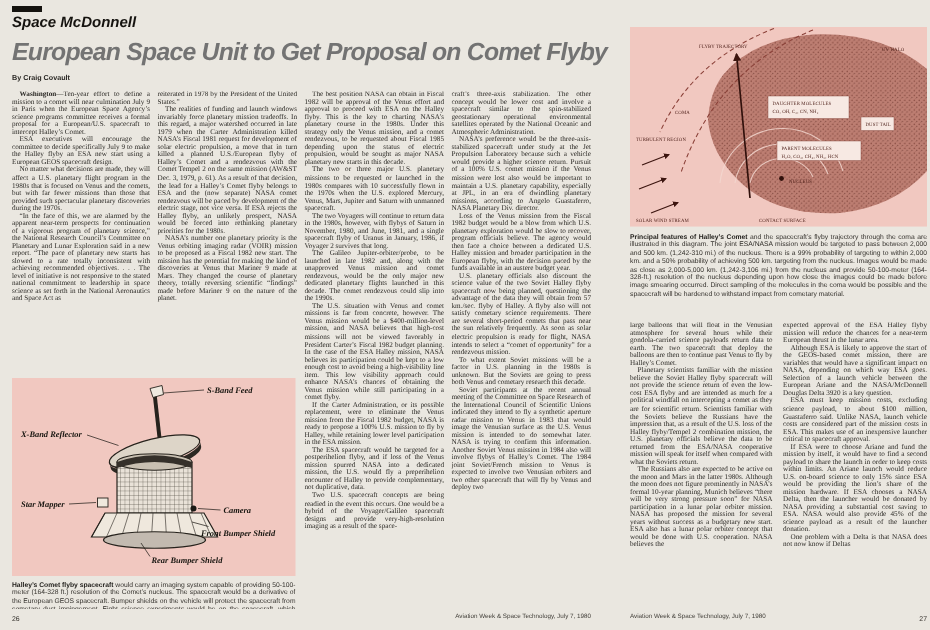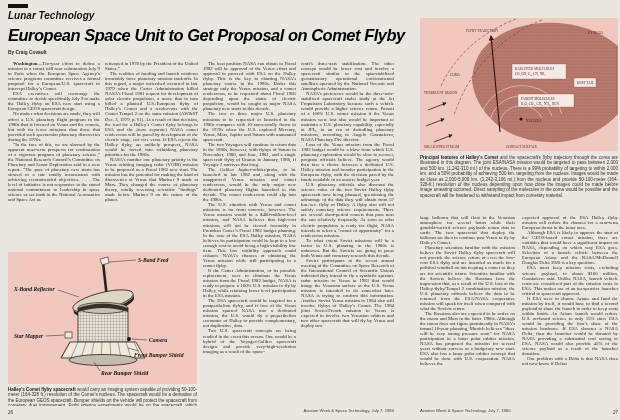--- a/index.html
+++ b/index.html
@@ -3,42 +3,42 @@
 <meta charset="utf-8">
 <style>
   html,body{margin:0;padding:0;}
   body{width:620px;height:420px;background:#eae7e0;position:relative;overflow:hidden;
        font-family:"Liberation Serif",serif;color:#211f1c;}
   .abs{position:absolute;}
   .tab{background:#15130f;}
   .kicker{font-family:"Liberation Sans",sans-serif;font-style:italic;font-weight:bold;
           font-size:10px;color:#15130f;}
   .headline{font-family:"Liberation Sans",sans-serif;font-style:italic;font-weight:bold;
-            font-size:16.5px;letter-spacing:-0.5px;white-space:nowrap;color:#000000;width:408px;overflow:hidden;}
+            font-size:16.5px;letter-spacing:-0.5px;white-space:nowrap;color:#737373;width:408px;overflow:hidden;}
   .byline{font-family:"Liberation Sans",sans-serif;font-weight:bold;font-size:4.8px;color:#2a2824;}
   .col{font-size:4.8px;line-height:5.05px;text-align:justify;overflow:hidden;color:#2b2925;}
   .col p{margin:0;text-indent:5px;}
   .col.cont p:first-child{text-indent:0;}
   .col p b{font-weight:bold;}
   .figure{background:#f1c8c0;overflow:hidden;}
   .caption{font-family:"Liberation Sans",sans-serif;font-size:4.5px;line-height:5.4px;
            text-align:justify;color:#35322d;overflow:hidden;}
   .caption .lead{font-weight:bold;color:#23211d;}
   .footer{font-family:"Liberation Sans",sans-serif;font-size:4.2px;color:#44413b;}
   .pagenum{font-family:"Liberation Sans",sans-serif;font-size:4.6px;color:#35322d;}
   svg text{font-family:"Liberation Serif",serif;}
   .sc-label{font-style:italic;font-weight:bold;font-size:5.6px;fill:#17150f;}
   .cm-label{font-size:3.2px;fill:#4c1f18;letter-spacing:0.1px;}
   .cm-box{fill:#f7e9e3;stroke:#8a4a40;stroke-width:0.3;}
 </style>
 </head>
 <body>
 
 <div class="abs tab" style="left:8px;top:4px;width:20px;height:4px;"></div>
-<div class="abs kicker" style="left:8px;top:10px;">Lunar Technology</div>
+<div class="abs kicker" style="left:8px;top:10px;">Space McDonnell</div>
 
 <div class="abs headline" style="left:8px;top:26px;">European Space Unit to Get Proposal on Comet Flyby</div>
 <div class="abs byline" style="left:8px;top:50px;">By Craig Covault</div>
 
 <div class="abs col" style="left:8px;top:61px;width:92px;height:187px;">
     <p><b>Washington</b>—Ten-year effort to define a mission to a comet will near culmination July 9 in Paris when the European Space Agency’s science programs committee receives a formal proposal for a European/U.S. spacecraft to intercept Halley’s Comet.</p>
     <p>ESA executives will encourage the committee to decide specifically July 9 to make the Halley flyby an ESA new start using a European GEOS spacecraft design.</p>
     <p>No matter what decisions are made, they will affect a U.S. planetary flight program in the 1980s that is focused on Venus and the comets, but with far fewer missions than those that provided such spectacular planetary discoveries during the 1970s.</p>
     <p>“In the face of this, we are alarmed by the apparent near-term prospects for continuation of a vigorous program of planetary science,” the National Research Council’s Committee on Planetary and Lunar Exploration said in a new report. “The pace of planetary new starts has slowed to a rate totally inconsistent with achieving recommended objectives. . . . The level of initiative is not responsive to the stated national commitment to leadership in space science as set forth in the National Aeronautics and Space Act as</p>
   </div>

